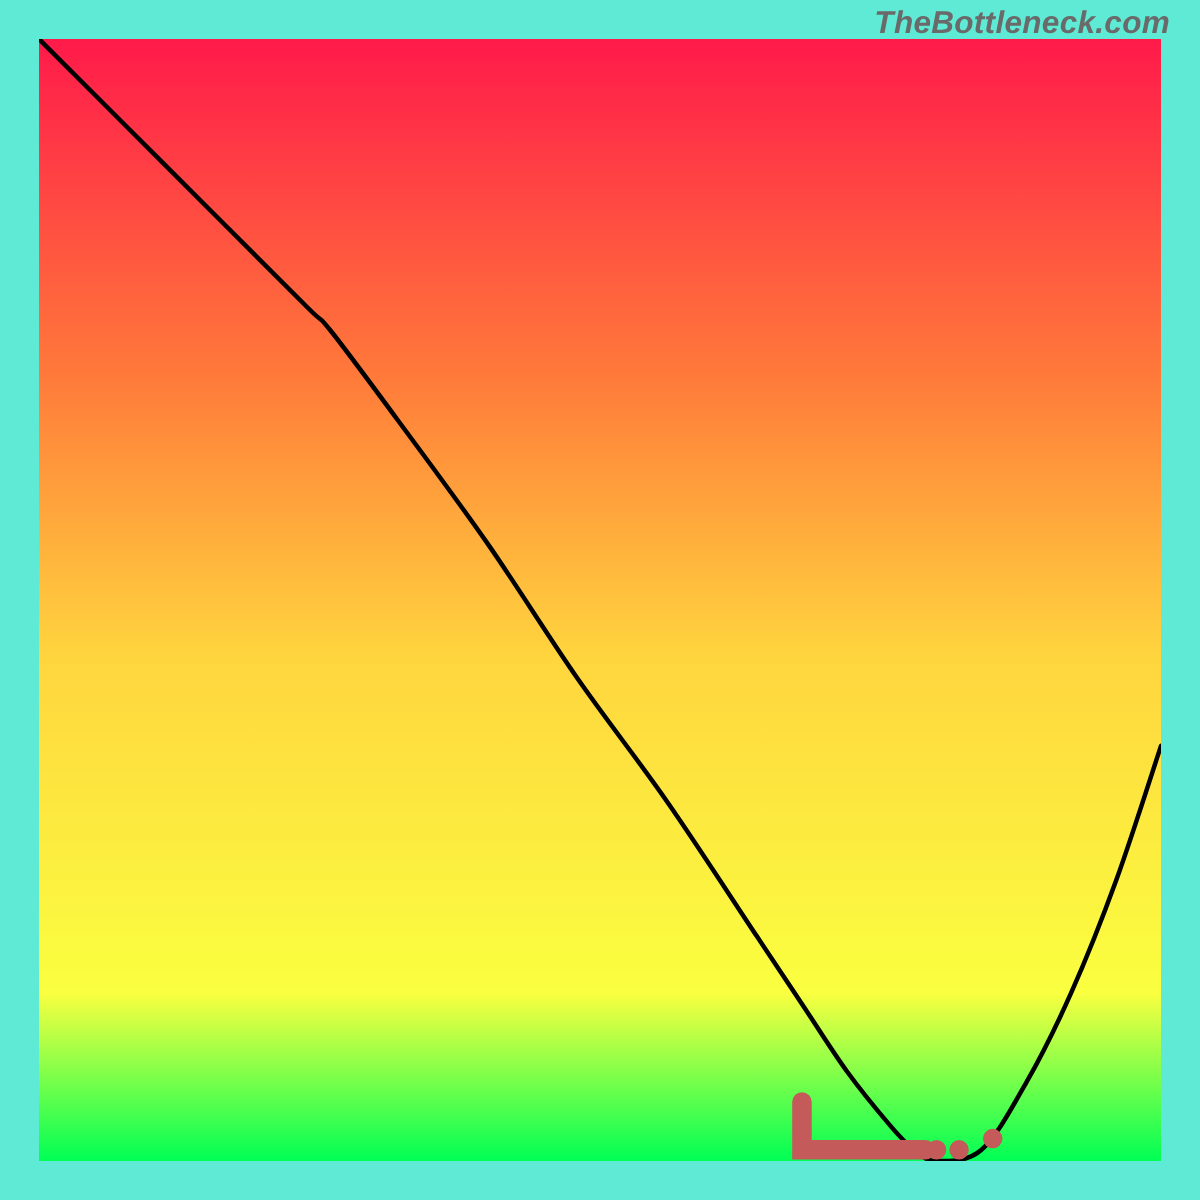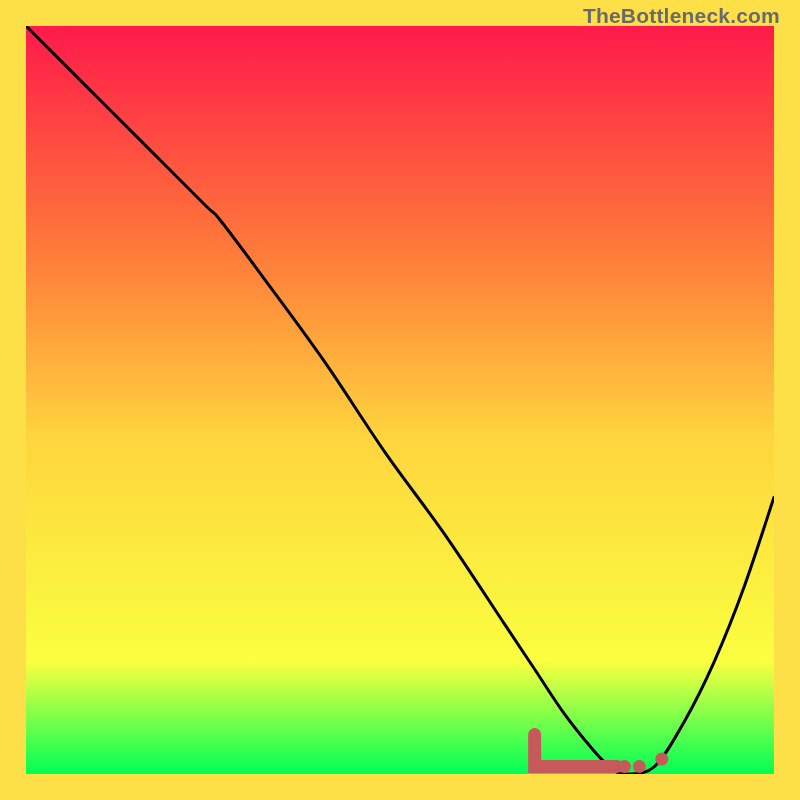--- a/index.html
+++ b/index.html
@@ -7,21 +7,22 @@
     padding: 0;
     width: 800px;
     height: 800px;
     overflow: hidden;
     background: #000;
     font-family: Arial, Helvetica, sans-serif;
   }
   .frame {
     position: absolute;
     inset: 0;
-    background: #fde047;
+    background: #5eead4;
+    font-style: italic;
   }
   .plot {
     position: absolute;
     left: 26px;
     top: 26px;
     width: 748px;
     height: 748px;
   }
   .watermark {
     position: absolute;

